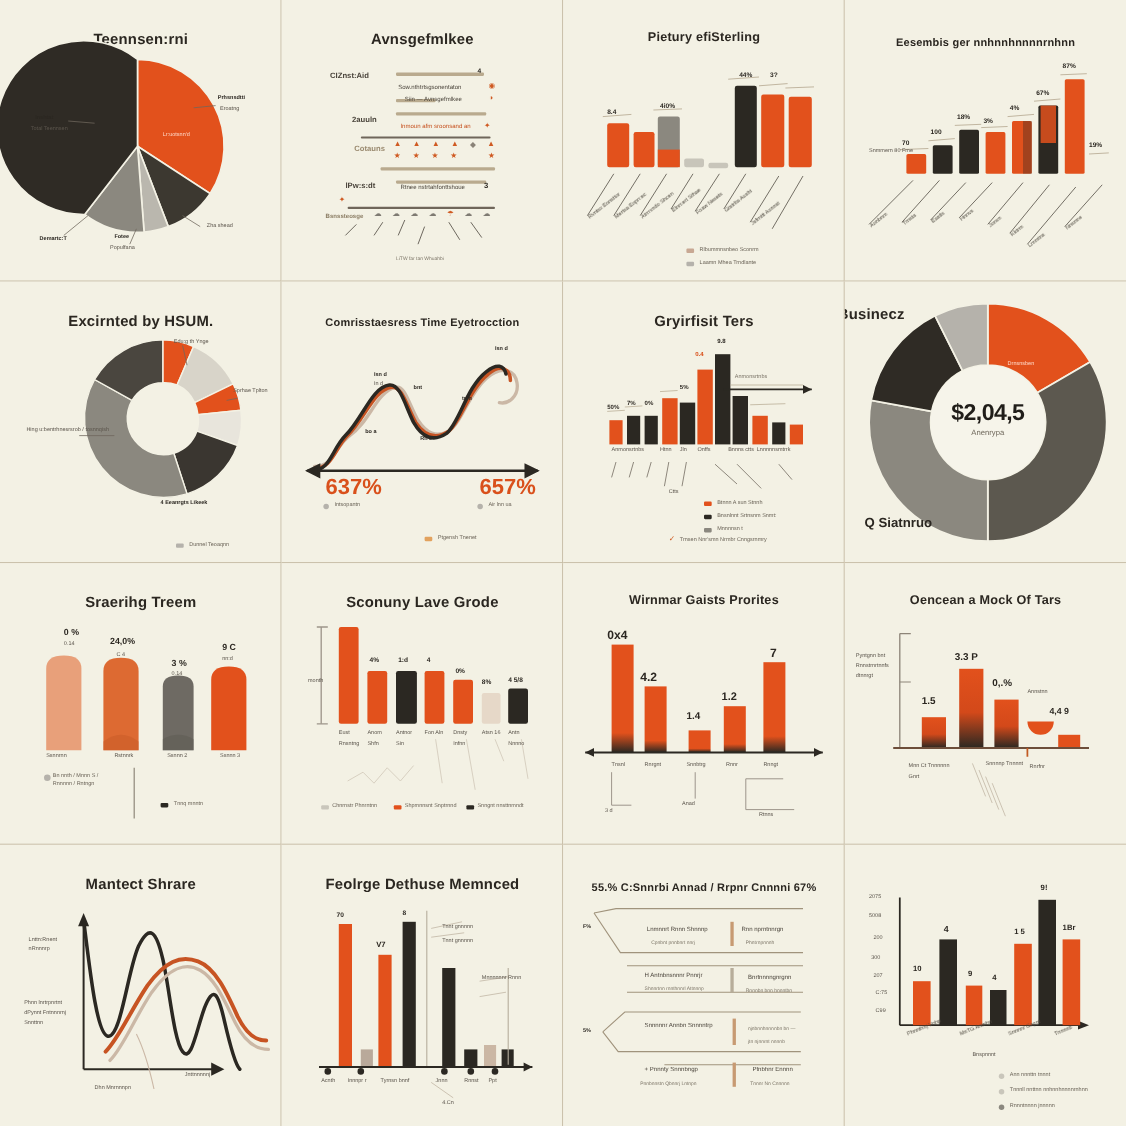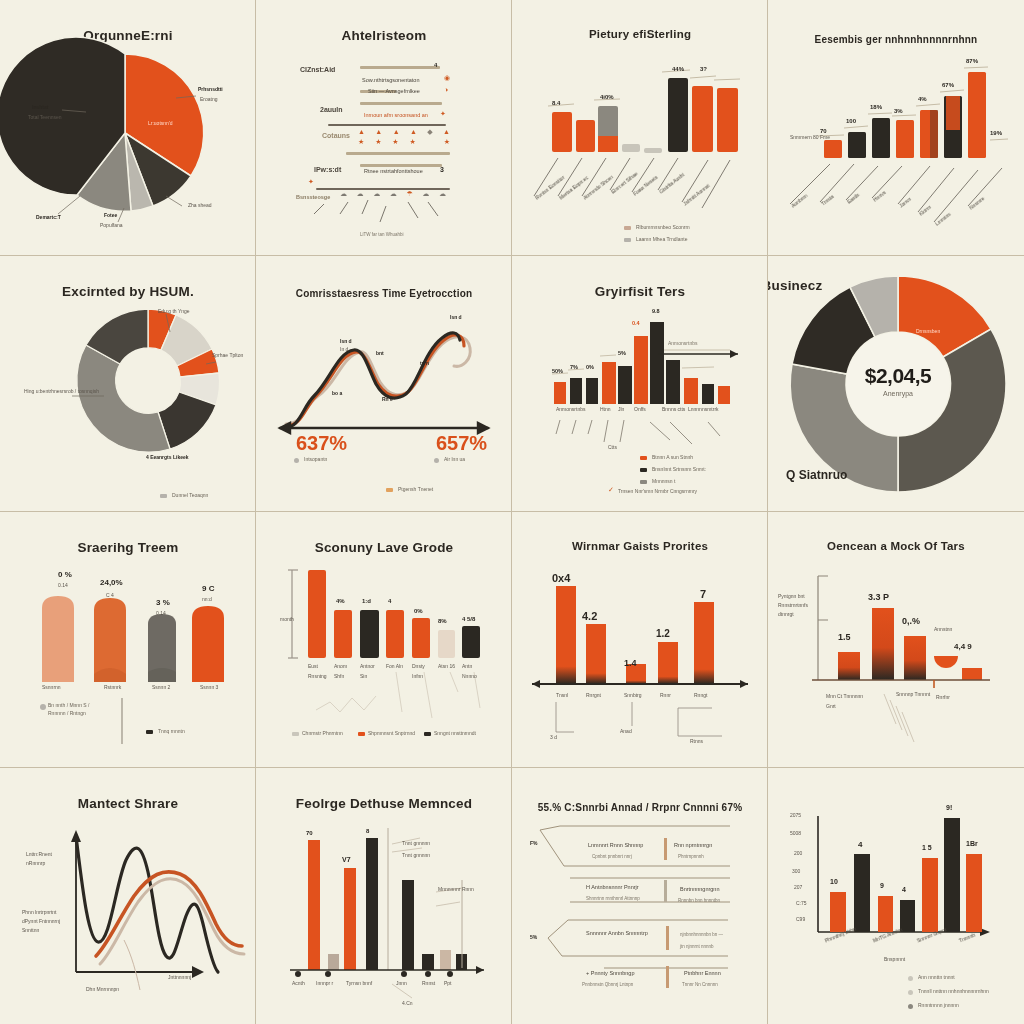--- a/index.html
+++ b/index.html
@@ -62,21 +62,21 @@
   .rowtxt{position:absolute;font-size:5.5px;color:#4a443b;white-space:nowrap;}
   .rowtxt.s{font-size:4.5px;color:#7d7668;}
   .icn{position:absolute;font-size:7px;color:#cf5a22;}
 </style>
 </head>
 <body>
 
 <div id="board">
 
   <div class="cell c1 r1">
-    <div class="ttl">OrgunneE:rni</div>
+    <div class="ttl">Teennsen:rni</div>
     <svg width="256" height="256">
       <g transform="translate(125,133)">
         <path d="M0 0 L0 -79 A79 79 0 0 1 66 43 Z" fill="#e2511c" stroke="#f3f1e4" stroke-width="1.5"></path>
         <path d="M0 0 L66 43 A79 79 0 0 1 28 73 Z" fill="#3c3830" stroke="#f3f1e4" stroke-width="1.5"></path>
         <path d="M0 0 L28 73 A79 79 0 0 1 6 78 Z" fill="#bab7ae" stroke="#f3f1e4" stroke-width="1.5"></path>
         <path d="M0 0 L6 78 A79 79 0 0 1 -48 62 Z" fill="#8b887f" stroke="#f3f1e4" stroke-width="1.5"></path>
         <path d="M0 0 L-48 62 A79 79 0 1 1 0 -79 Z" fill="#2f2b25" stroke="#f3f1e4" stroke-width="1.5"></path>
       </g>
       <g stroke="#6e675c" stroke-width=".7" fill="none">
         <path d="M196 96 L176 98"></path>
@@ -91,21 +91,21 @@
     <div class="lbl b blurtxt" style="left:32px;top:104px;">Inshtat</div>
     <div class="lbl blurtxt" style="left:28px;top:114px;">Total Teennsen</div>
     <div class="lbl blurtxt" style="left:188px;top:202px;">Zha shead</div>
     <div class="lbl b blurtxt" style="left:104px;top:212px;">Fotee</div>
     <div class="lbl blurtxt" style="left:100px;top:222px;">Populfana</div>
     <div class="lbl b blurtxt" style="left:36px;top:214px;">Demartc:T</div>
     <div class="lbl blurtxt" style="left:148px;top:120px;color:#ffd9c9;">Lr:uotsnn'd</div>
   </div>
 
   <div class="cell c2 r1">
-    <div class="ttl">Ahtelristeom</div>
+    <div class="ttl">Avnsgefmlkee</div>
     <div class="rowtxt blurtxt" style="left:44px;top:66px;font-weight:bold;font-size:7px;">CIZnst:Aid</div>
     <div class="rowbar l" style="left:104px;top:66px;width:80px;"></div>
     <div class="rowbar" style="left:186px;top:66px;width:0px;"></div>
     <div class="val blurtxt" style="left:178px;top:62px;font-size:6px;">4</div>
 
     <div class="rowtxt blurtxt" style="left:106px;top:77px;">Sow.nthtrtsgsonentaton</div>
     <div class="icn" style="left:188px;top:74px;">◉</div>
     <div class="rowbar l" style="left:104px;top:90px;width:36px;"></div>
     <div class="rowtxt blurtxt" style="left:112px;top:88px;">Siin — Avnsgefmlkee</div>
     <div class="icn" style="left:188px;top:86px;">◑</div>
@@ -491,21 +491,21 @@
         <path d="M44 190 L44 220"></path>
           <path d="M44 220 L62 220"></path>
         <path d="M120 190 L120 214"></path>
         <path d="M166 196 L200 196"></path>
           <path d="M166 196 L166 224"></path>
           <path d="M166 224 L210 224"></path>
       </g>
     </svg>
     <div class="val blurtxt" style="left:40px;top:60px;font-size:11px;">0x4</div>
     <div class="val blurtxt" style="left:70px;top:98px;font-size:11px;">4.2</div>
-    <div class="val blurtxt" style="left:112px;top:146px;font-size:9px;">1.4</div>
+    <div class="val blurtxt" style="left:112px;top:134px;font-size:9px;">1.4</div>
     <div class="val blurtxt" style="left:144px;top:116px;font-size:10px;">1.2</div>
     <div class="val blurtxt" style="left:188px;top:76px;font-size:11px;">7</div>
     <div class="lbl blurtxt" style="left:44px;top:180px;">Tnsnl</div>
     <div class="lbl blurtxt" style="left:74px;top:180px;">Rnrgnt</div>
     <div class="lbl blurtxt" style="left:112px;top:180px;">Snnbtrg</div>
     <div class="lbl blurtxt" style="left:148px;top:180px;">Rnnr</div>
     <div class="lbl blurtxt" style="left:182px;top:180px;">Rnngt</div>
     <div class="lbl blurtxt" style="left:38px;top:222px;">3  d</div>
     <div class="lbl blurtxt" style="left:108px;top:216px;">Anad</div>
     <div class="lbl blurtxt" style="left:178px;top:226px;">Rtnns</div>

